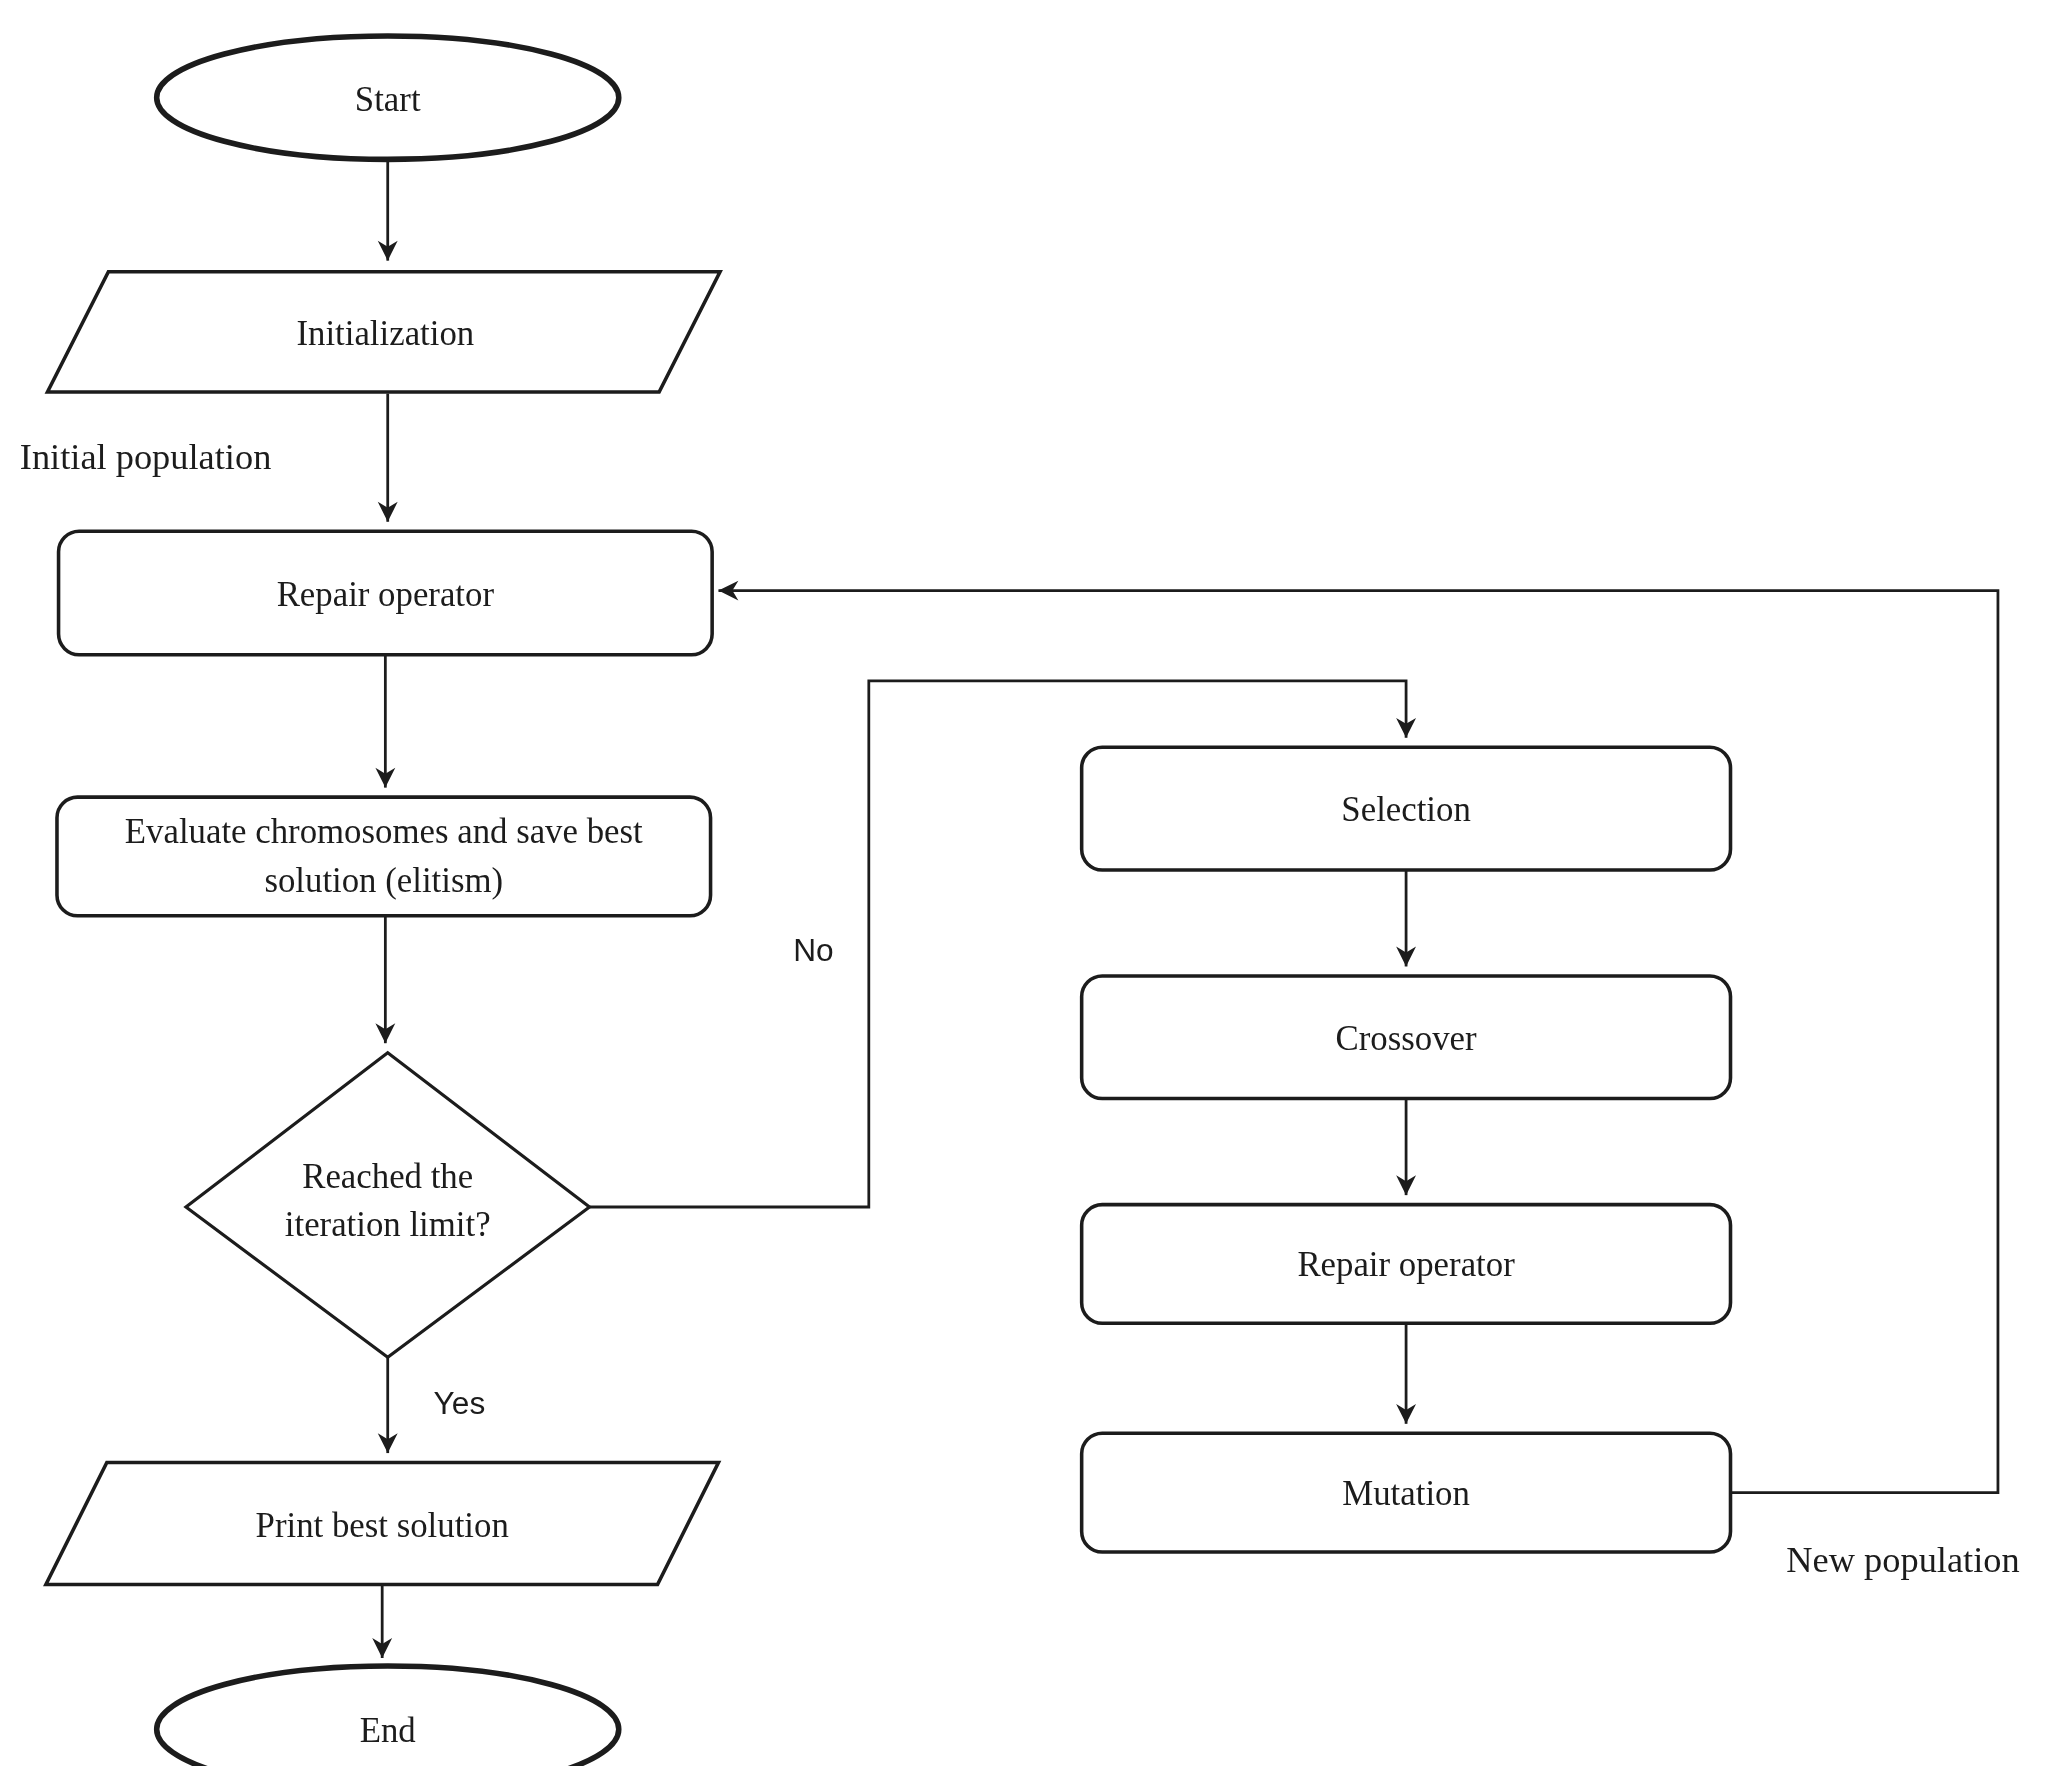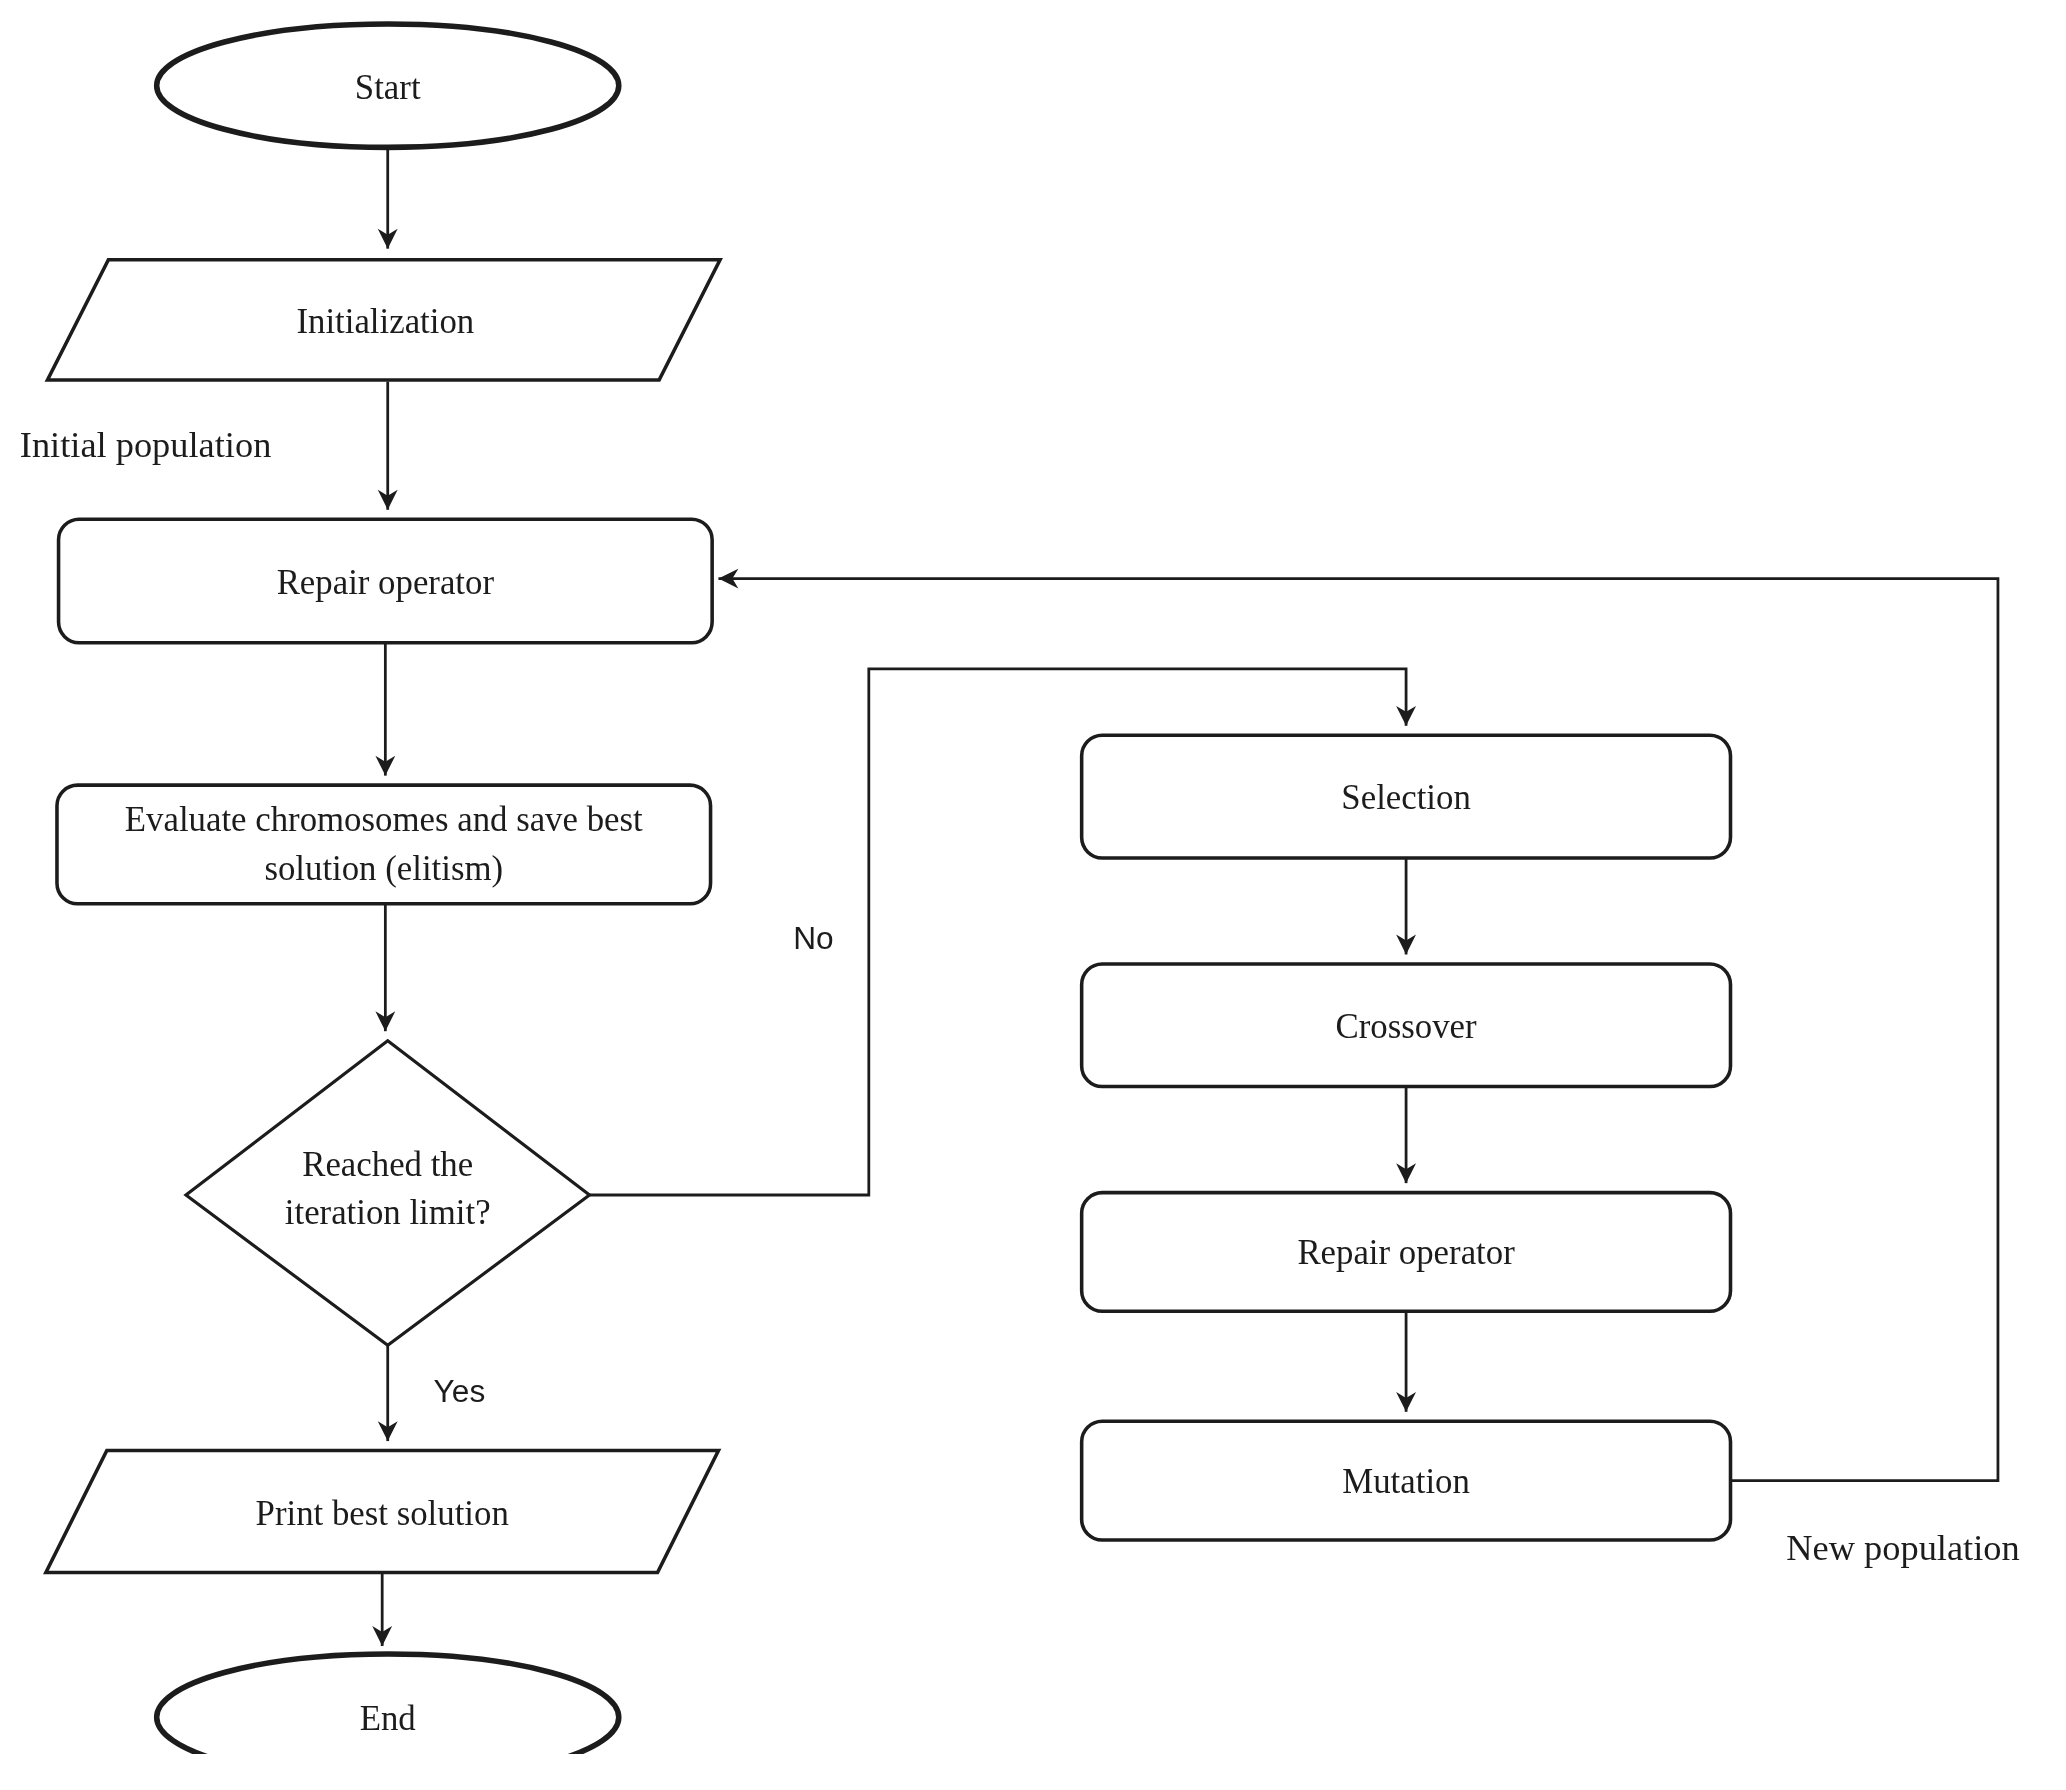--- a/index.html
+++ b/index.html
@@ -2,21 +2,21 @@
 <html style="--stroke: #1c1c1c; --fill: #ffffff; --bg: #ffffff; --text: #1c1c1c;font-size:12.7px"><head>
 <meta charset="utf-8">
 <style>
   :root{
     --stroke:#1c1c1c;
     --fill:#ffffff;
     --bg:#ffffff;
     --text:#1c1c1c;
   }
   html,body{margin:0;padding:0;background:var(--bg);}
-  .canvas{width:2066px;height:1754px;position:relative;background:var(--bg);}
+  .canvas{width:2066px;height:1754px;position:relative;background:var(--bg);margin-top:12px;}
   svg{display:block;}
   .shape{fill:var(--fill);stroke:var(--stroke);}
   .terminator{stroke-width:7;}
   .process{stroke-width:4.5;}
   .io{stroke-width:4.5;}
   .decision{stroke-width:4;}
   .connector{fill:none;stroke:var(--stroke);stroke-width:3.5;}
   .node-label{
     font-family:"Liberation Serif","DejaVu Serif",serif;
     font-size:44px;

